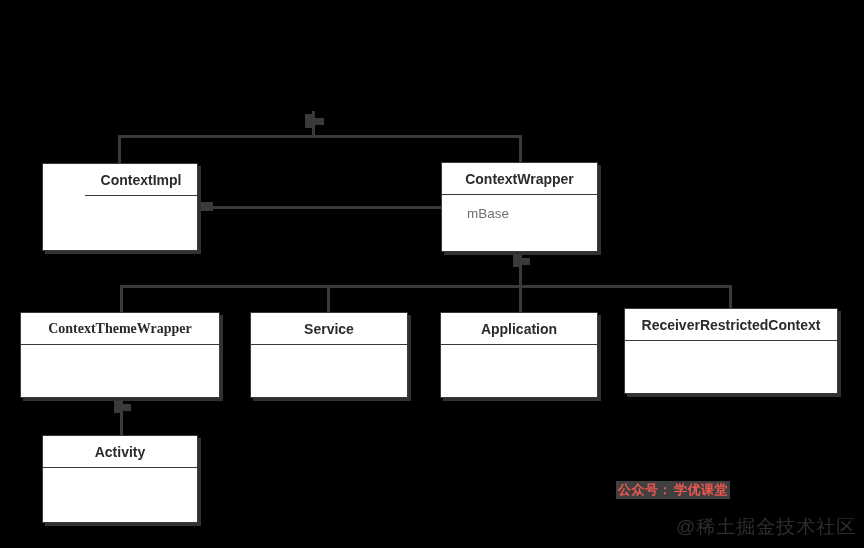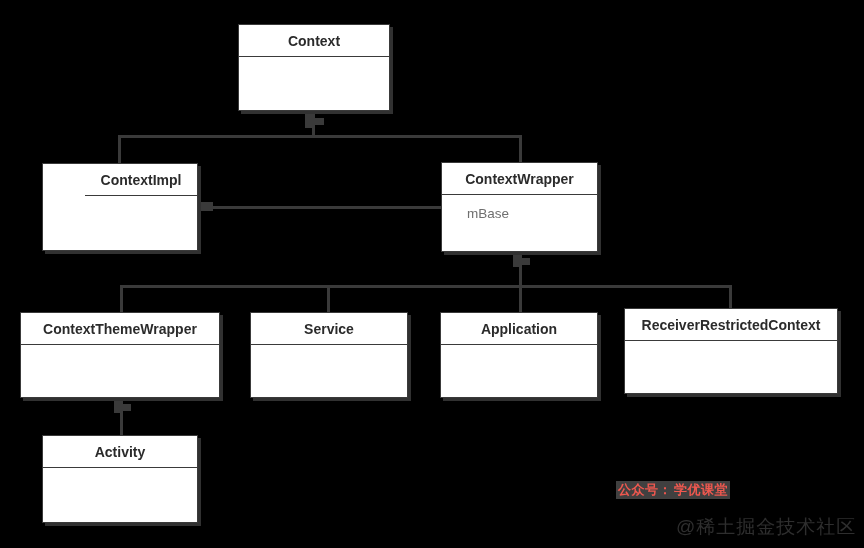--- a/index.html
+++ b/index.html
@@ -120,39 +120,35 @@
   <div class="conn-v" style="left:729px; top:285px;  height:27px;"></div>
 
   
   <div class="conn-v" style="left:120px; top:398px;  height:37px;"></div>
   <div class="marker" style="left:114px; top:400px;  width:8px;  height:13px;"></div>
   <div class="marker" style="left:121px; top:404px;  width:10px; height:7px;"></div>
 
   
 
   
-  <div class="uml-box" style="left:238px; top:24px; width:152px; height:87px;">
-    <div class="uml-title">Context</div>
-    <div class="uml-body empty"></div>
-  </div>
 
   
   <div class="uml-box" style="left:42px; top:163px; width:156px; height:88px;padding-left:42px;">
     <div class="uml-title">ContextImpl</div>
     <div class="uml-body empty"></div>
   </div>
 
   
   <div class="uml-box" style="left:441px; top:162px; width:157px; height:90px;">
     <div class="uml-title">ContextWrapper</div>
     <div class="uml-body">mBase</div>
   </div>
 
   
-  <div class="uml-box" style="left:20px; top:312px; width:200px; height:86px;">
+  <div class="uml-box" style="left:20px; top:312px; width:200px; height:86px;font-family:Liberation Serif, serif;">
     <div class="uml-title">ContextThemeWrapper</div>
     <div class="uml-body empty"></div>
   </div>
 
   
   <div class="uml-box" style="left:250px; top:312px; width:158px; height:86px;">
     <div class="uml-title">Service</div>
     <div class="uml-body empty"></div>
   </div>
 

